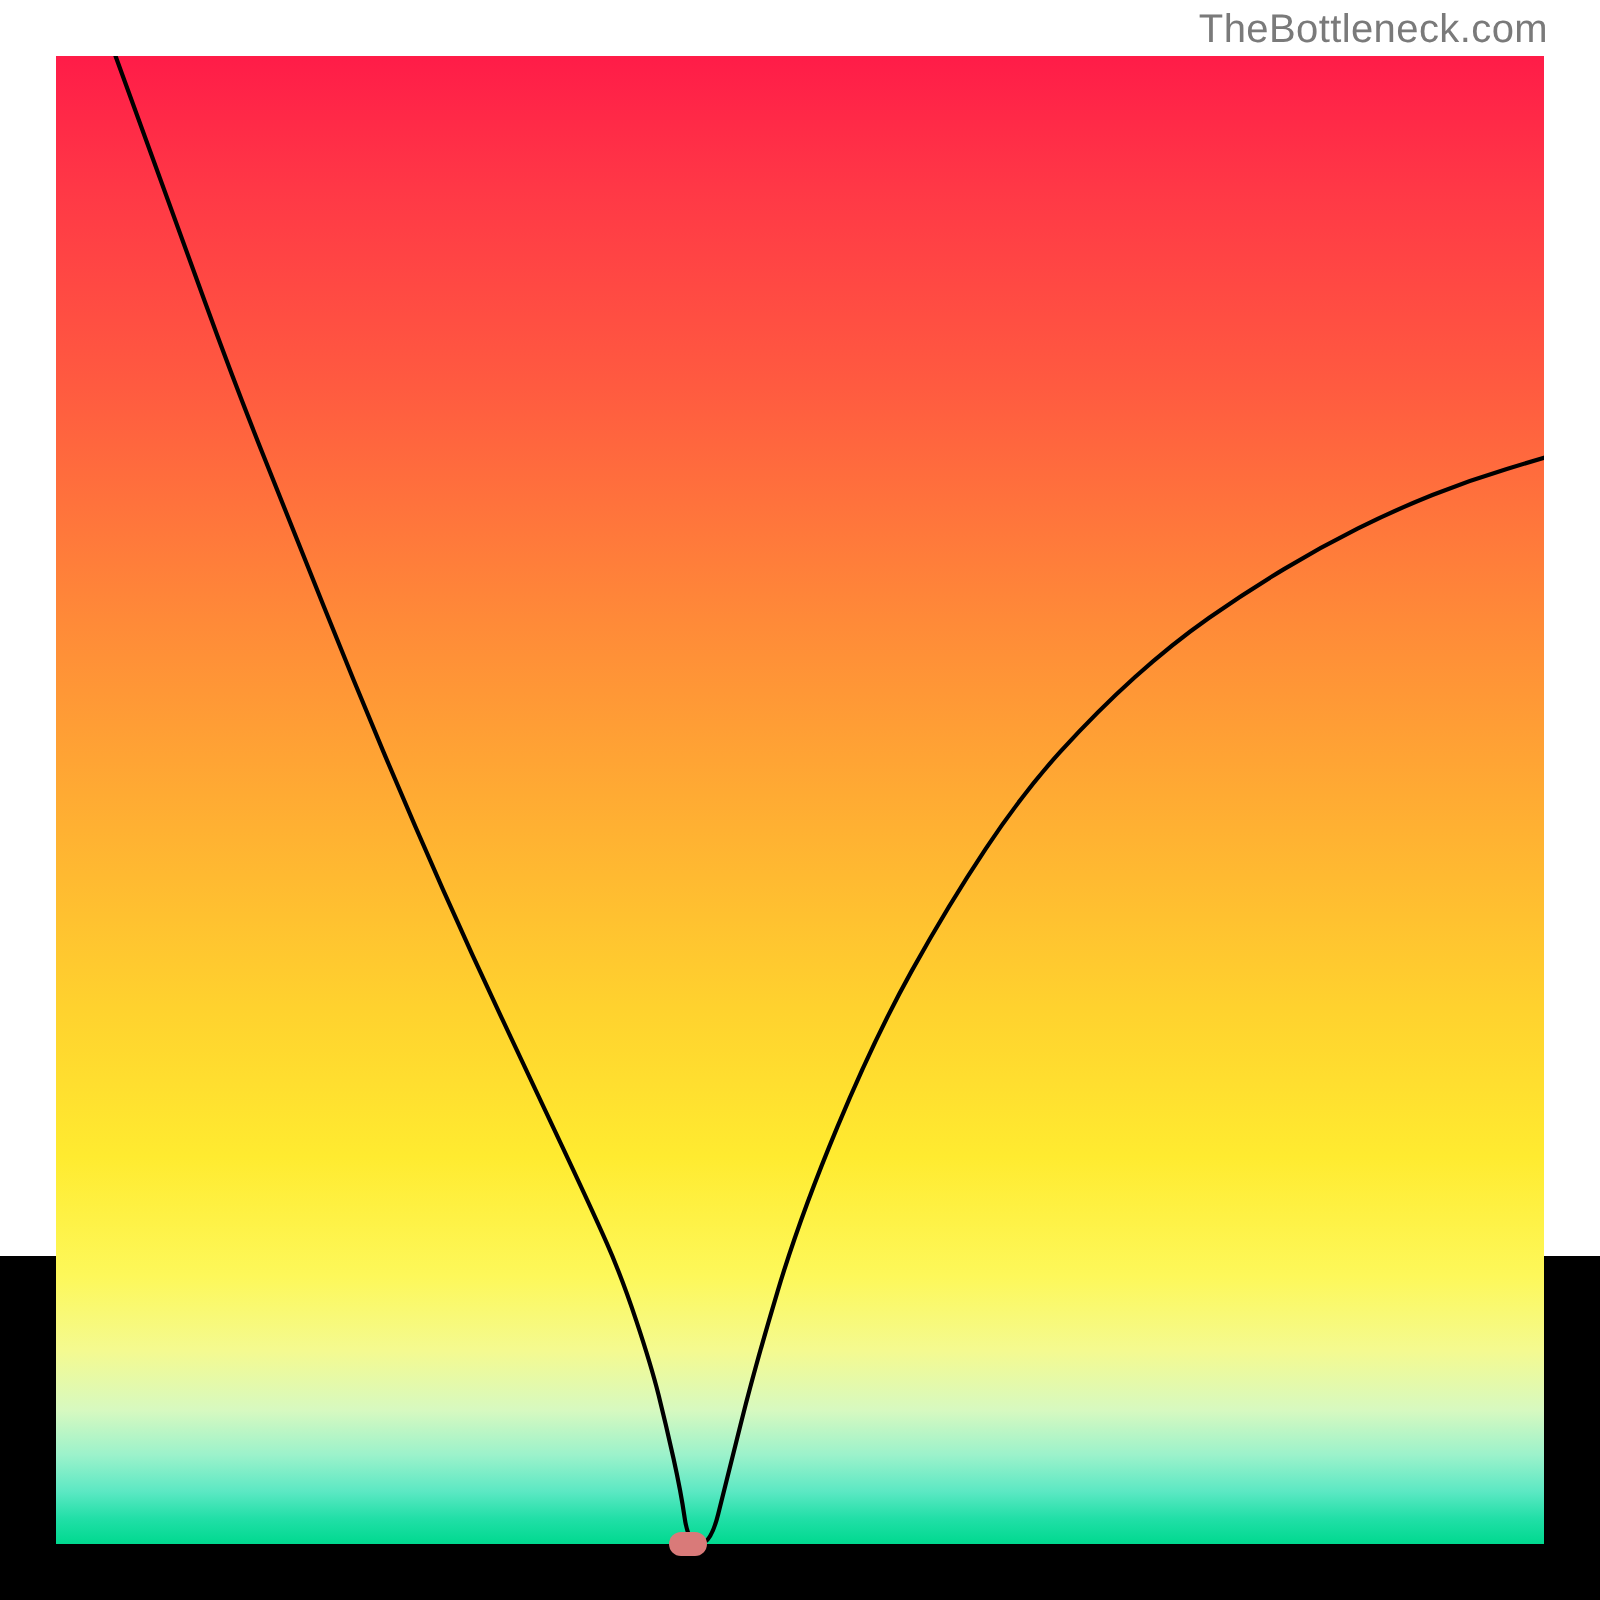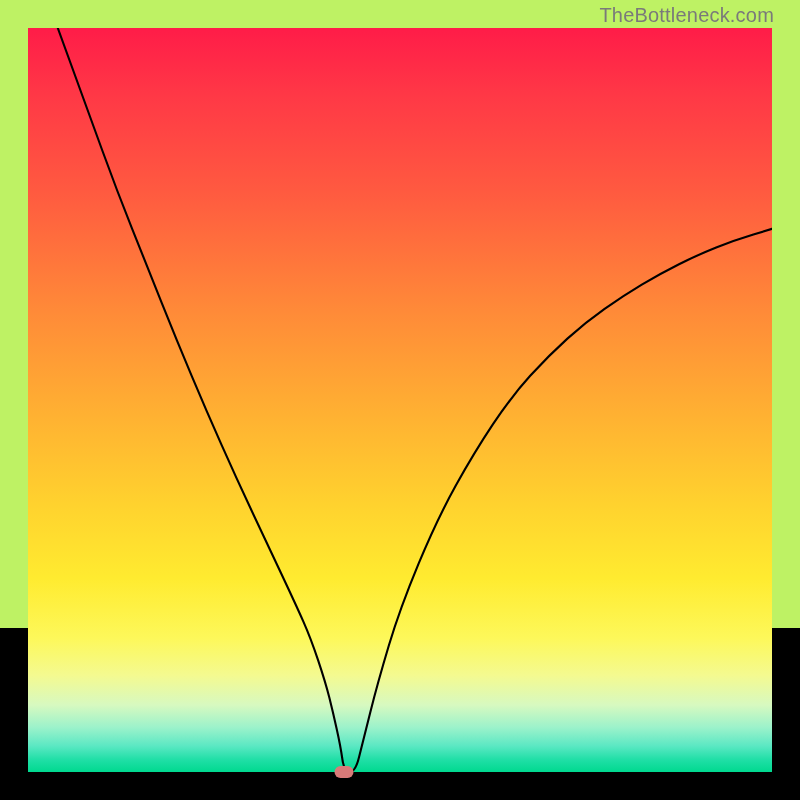--- a/index.html
+++ b/index.html
@@ -8,21 +8,21 @@
     width: 800px;
     height: 800px;
     overflow: hidden;
     background: #000;
     font-family: Arial, Helvetica, sans-serif;
   }
   .frame {
     position: relative;
     width: 800px;
     height: 628px;
-    background: #bef264;
+    background: #ffffff;
   }
   .plot {
     position: absolute;
     left: 28px;
     top: 28px;
     width: 744px;
     height: 744px;
     
     background: linear-gradient(
       to bottom,

